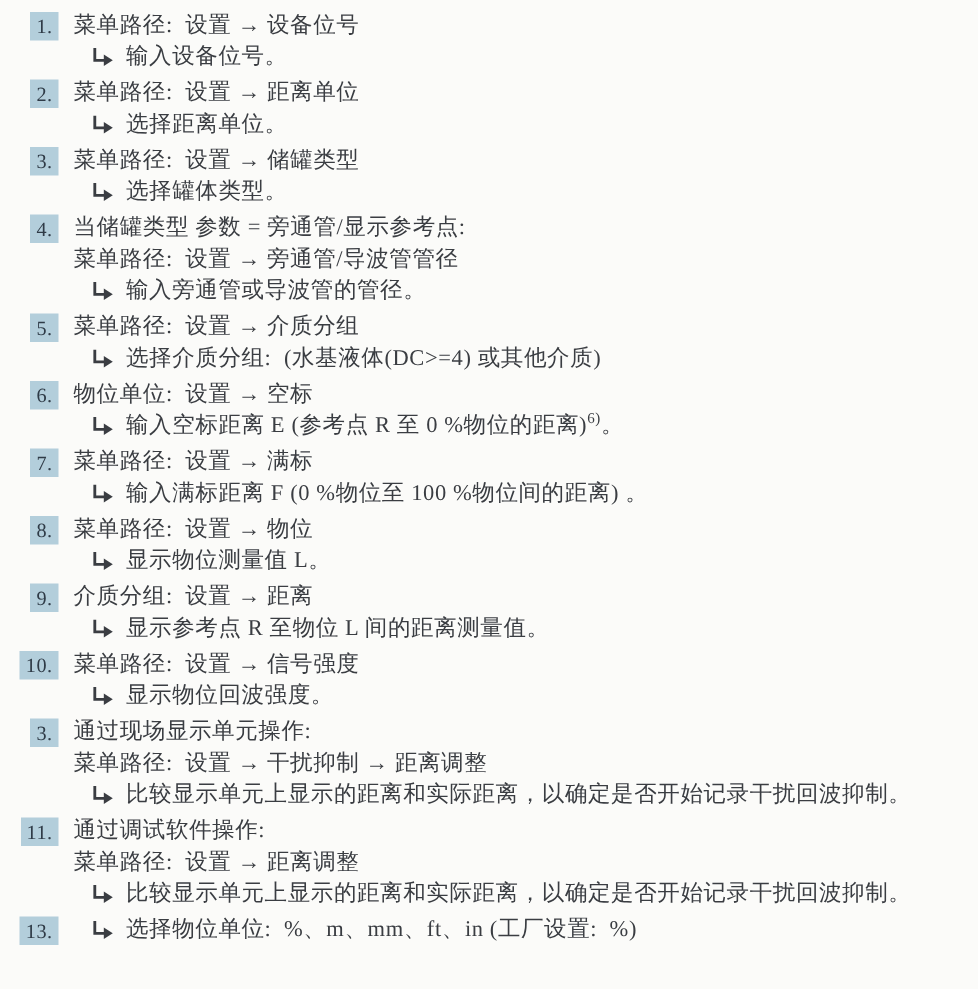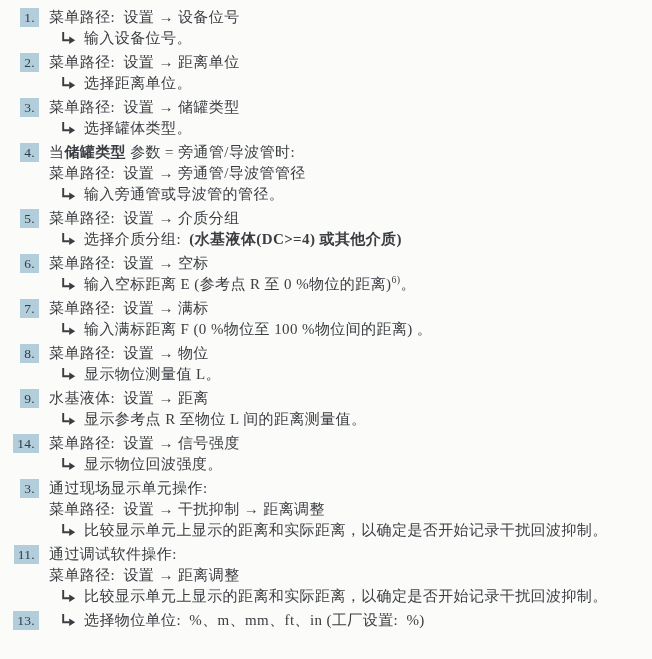--- a/index.html
+++ b/index.html
@@ -56,21 +56,21 @@
     display: flex;
     align-items: flex-start;
     padding-left: 12px;
   }
   .arrow {
     flex: 0 0 auto;
     display: inline-block;
     margin: 4px 8px 0 0;
     line-height: 0;
   }
-  .b { font-weight: 700; }
+  .b { font-weight: 400; }
   sup {
     font-size: 10px;
     line-height: 0;
     vertical-align: super;
   }
 </style>
 </head>
 <body>
 
 <div class="page">
@@ -109,21 +109,21 @@
                 <path d="M2.2 0 V8.2 H8.6" fill="none" stroke="#3a3d42" stroke-width="1.9"></path>
                 <path d="M8.2 4.4 L14.2 8.2 L8.2 12 Z" fill="#3a3d42"></path>
               </svg></span><span class="txt"><span>选择罐体类型。</span></span></div>
         </div>
       </div>
       <div class="item">
         <div class="badge-col">
           <span class="badge">4.</span>
         </div>
         <div class="content">
-          <div class="line plain"><span class="txt"><span>当</span><span class="b">储罐类型</span><span> 参数 = 旁通管/导波管时:</span></span></div>
+          <div class="line plain"><span class="txt"><span>当</span><span class="b">储罐类型</span><span> 参数 = 旁通管/显示参考点:</span></span></div>
           <div class="line path"><span class="txt"><span>菜单路径:  设置 → 旁通管/导波管管径</span></span></div>
           <div class="line result"><span class="arrow"><svg width="15" height="13" viewBox="0 0 15 13">
                 <path d="M2.2 0 V8.2 H8.6" fill="none" stroke="#3a3d42" stroke-width="1.9"></path>
                 <path d="M8.2 4.4 L14.2 8.2 L8.2 12 Z" fill="#3a3d42"></path>
               </svg></span><span class="txt"><span>输入旁通管或导波管的管径。</span></span></div>
         </div>
       </div>
       <div class="item">
         <div class="badge-col">
           <span class="badge">5.</span>
@@ -134,21 +134,21 @@
                 <path d="M2.2 0 V8.2 H8.6" fill="none" stroke="#3a3d42" stroke-width="1.9"></path>
                 <path d="M8.2 4.4 L14.2 8.2 L8.2 12 Z" fill="#3a3d42"></path>
               </svg></span><span class="txt"><span>选择介质分组:  </span><span class="b">(水基液体(DC&gt;=4) 或其他介质)</span></span></div>
         </div>
       </div>
       <div class="item">
         <div class="badge-col">
           <span class="badge">6.</span>
         </div>
         <div class="content">
-          <div class="line path"><span class="txt"><span>菜单路径:  设置 → 空标</span></span></div>
+          <div class="line path"><span class="txt"><span>物位单位:  设置 → 空标</span></span></div>
           <div class="line result"><span class="arrow"><svg width="15" height="13" viewBox="0 0 15 13">
                 <path d="M2.2 0 V8.2 H8.6" fill="none" stroke="#3a3d42" stroke-width="1.9"></path>
                 <path d="M8.2 4.4 L14.2 8.2 L8.2 12 Z" fill="#3a3d42"></path>
               </svg></span><span class="txt"><span>输入空标距离 E (参考点 R 至 0 %物位的距离)</span><sup>6)</sup><span>。</span></span></div>
         </div>
       </div>
       <div class="item">
         <div class="badge-col">
           <span class="badge">7.</span>
         </div>
@@ -170,30 +170,30 @@
                 <path d="M2.2 0 V8.2 H8.6" fill="none" stroke="#3a3d42" stroke-width="1.9"></path>
                 <path d="M8.2 4.4 L14.2 8.2 L8.2 12 Z" fill="#3a3d42"></path>
               </svg></span><span class="txt"><span>显示物位测量值 L。</span></span></div>
         </div>
       </div>
       <div class="item">
         <div class="badge-col">
           <span class="badge">9.</span>
         </div>
         <div class="content">
-          <div class="line path"><span class="txt"><span>水基液体:  设置 → 距离</span></span></div>
+          <div class="line path"><span class="txt"><span>介质分组:  设置 → 距离</span></span></div>
           <div class="line result"><span class="arrow"><svg width="15" height="13" viewBox="0 0 15 13">
                 <path d="M2.2 0 V8.2 H8.6" fill="none" stroke="#3a3d42" stroke-width="1.9"></path>
                 <path d="M8.2 4.4 L14.2 8.2 L8.2 12 Z" fill="#3a3d42"></path>
               </svg></span><span class="txt"><span>显示参考点 R 至物位 L 间的距离测量值。</span></span></div>
         </div>
       </div>
       <div class="item">
         <div class="badge-col">
-          <span class="badge">14.</span>
+          <span class="badge">10.</span>
         </div>
         <div class="content">
           <div class="line path"><span class="txt"><span>菜单路径:  设置 → 信号强度</span></span></div>
           <div class="line result"><span class="arrow"><svg width="15" height="13" viewBox="0 0 15 13">
                 <path d="M2.2 0 V8.2 H8.6" fill="none" stroke="#3a3d42" stroke-width="1.9"></path>
                 <path d="M8.2 4.4 L14.2 8.2 L8.2 12 Z" fill="#3a3d42"></path>
               </svg></span><span class="txt"><span>显示物位回波强度。</span></span></div>
         </div>
       </div>
       <div class="item">

